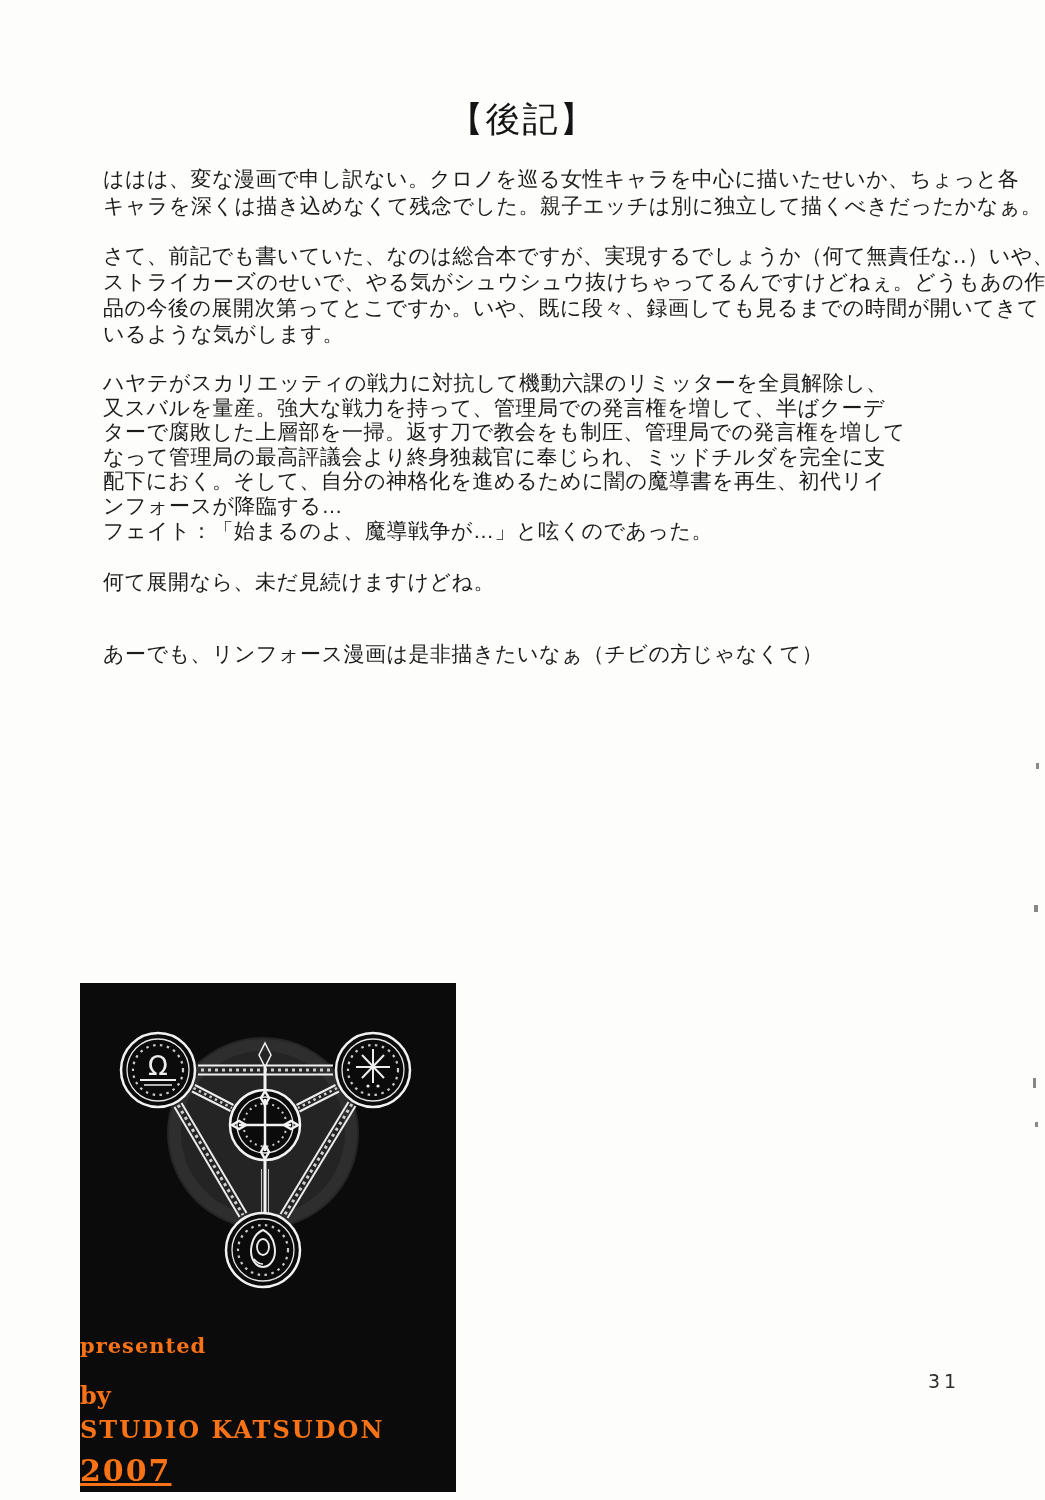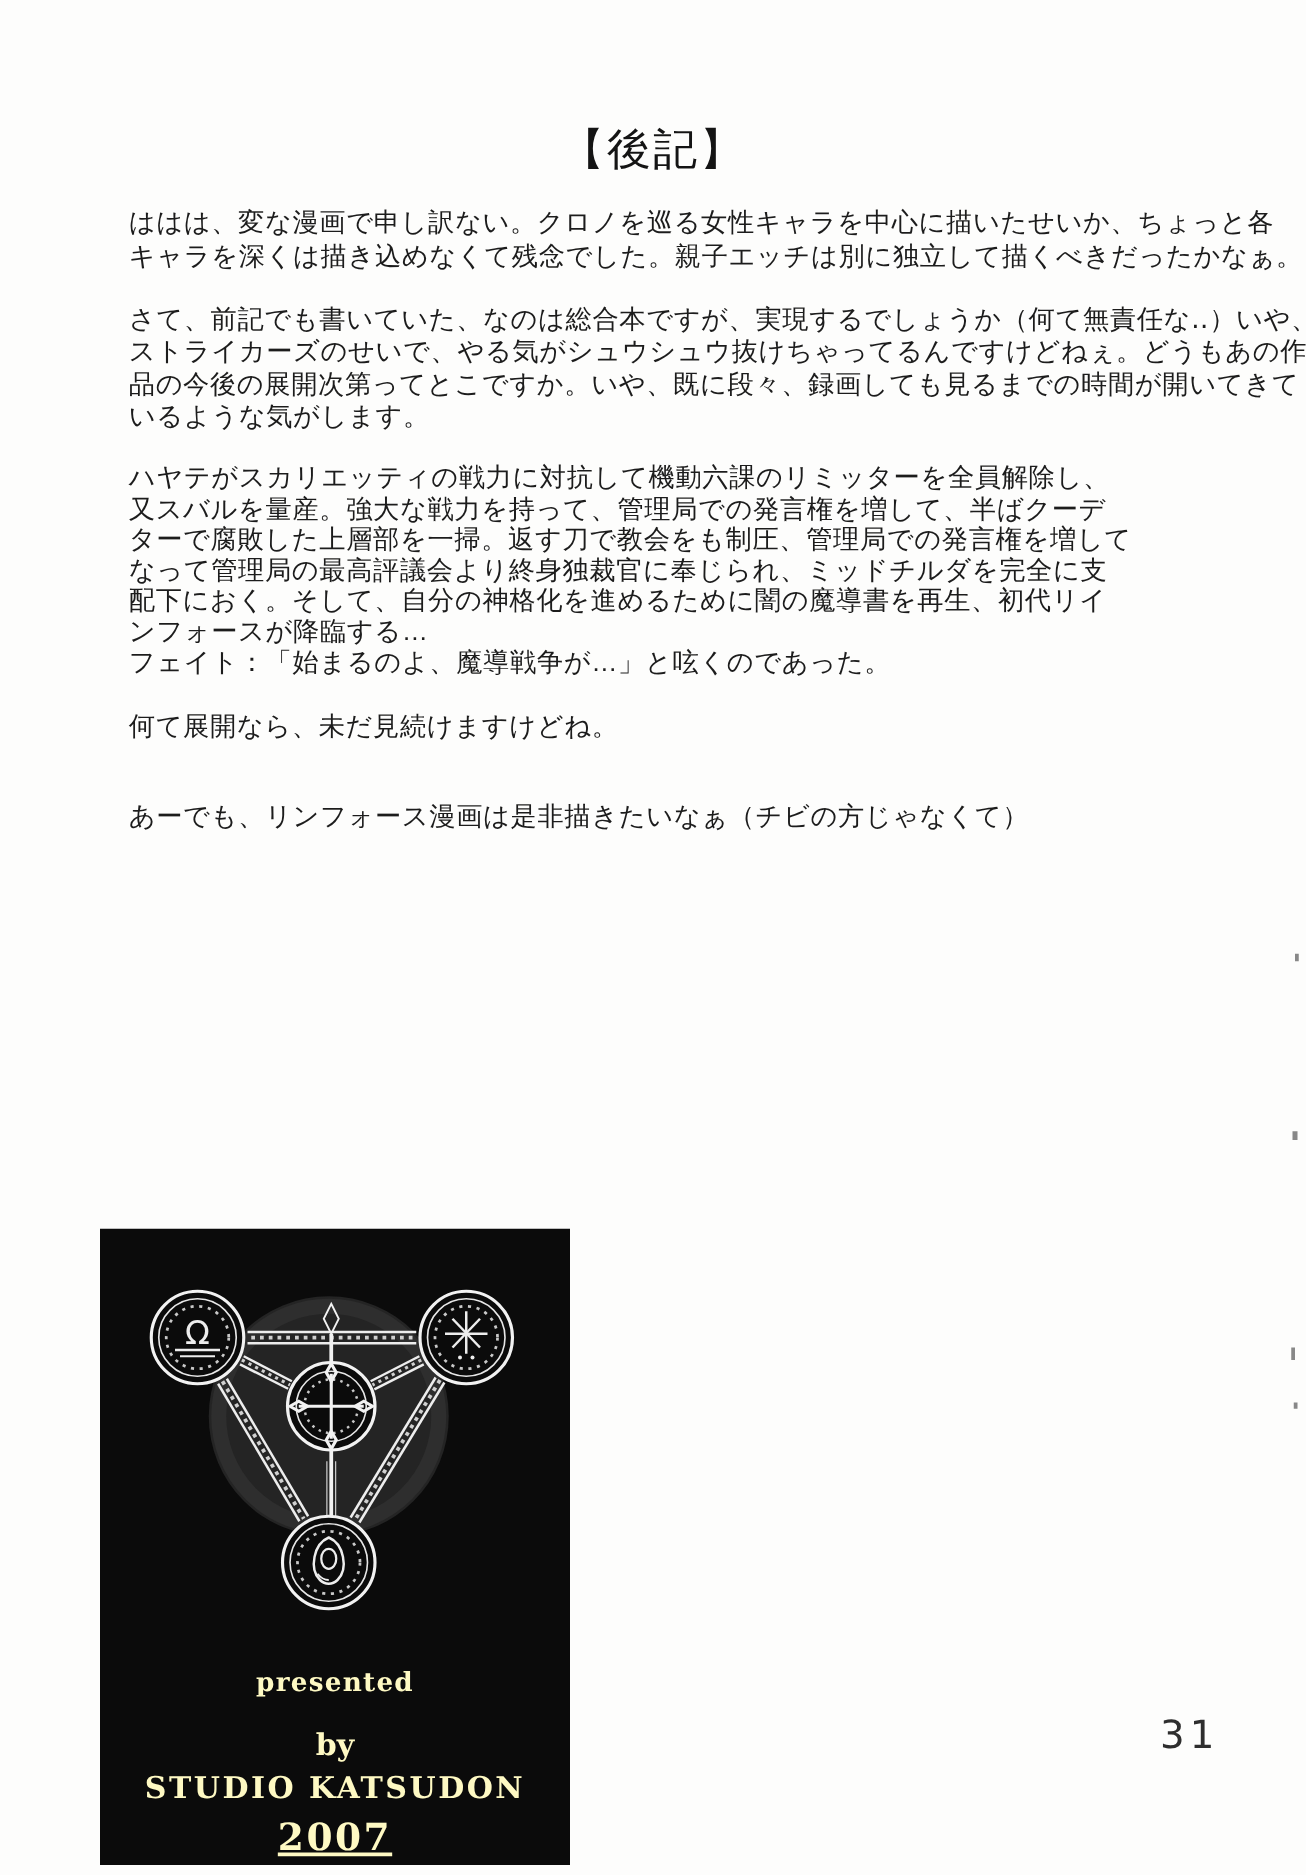--- a/index.html
+++ b/index.html
@@ -23,32 +23,32 @@
   #p3 { top:371px; } #p3 .line { line-height:24.6px; }
   #p4 { top:569px; } #p4 .line { line-height:26px; }
   #p5 { top:641px; } #p5 .line { line-height:26px; }
 
   .colophon {
     position:absolute; left:80px; top:983px; width:376px; height:509px;
     background:#0b0b0b;
   }
   .emblem { position:absolute; top:0; left:0; }
   .colo-line {
-    position:absolute; width:100%; text-align:center;
+    position:absolute; width:100%; 
     font-family:"DejaVu Serif","Liberation Serif",serif;
-    font-weight:bold; color:#fef9c3;
+    font-weight:bold; color:#f97316;
   }
   .colo-presented { top:350px; font-size:21px; letter-spacing:1px; }
   .colo-by        { top:398px; font-size:24px; }
   .colo-studio    { top:432px; font-size:24px; letter-spacing:2px; }
   .colo-year      { top:470px; font-size:30px; letter-spacing:2px;text-decoration:underline; }
 
   .page-number {
     position:absolute; left:928px; top:1370px;
-    font-size:31px; color:#2e2e2e; letter-spacing:4px;
+    font-size:19px; color:#2e2e2e; letter-spacing:4px;
     font-family:"DejaVu Sans","Liberation Sans",sans-serif;
   }
   .speck { position:absolute; background:#4a4a4a; opacity:0.65; }
   .speck1 { left:1036px; top:763px;  width:3px; height:6px; }
   .speck2 { left:1034px; top:905px;  width:4px; height:7px; }
   .speck3 { left:1033px; top:1078px; width:3px; height:10px; }
   .speck4 { left:1035px; top:1122px; width:3px; height:5px; }
 </style>
 </head>
 <body>

